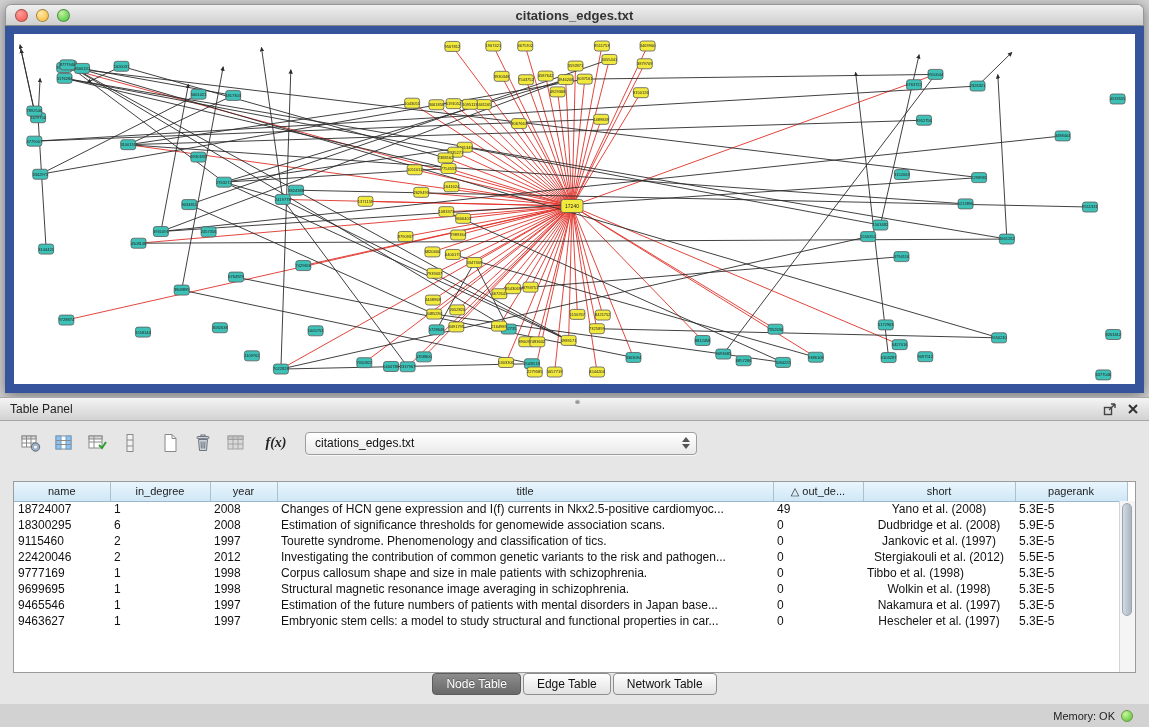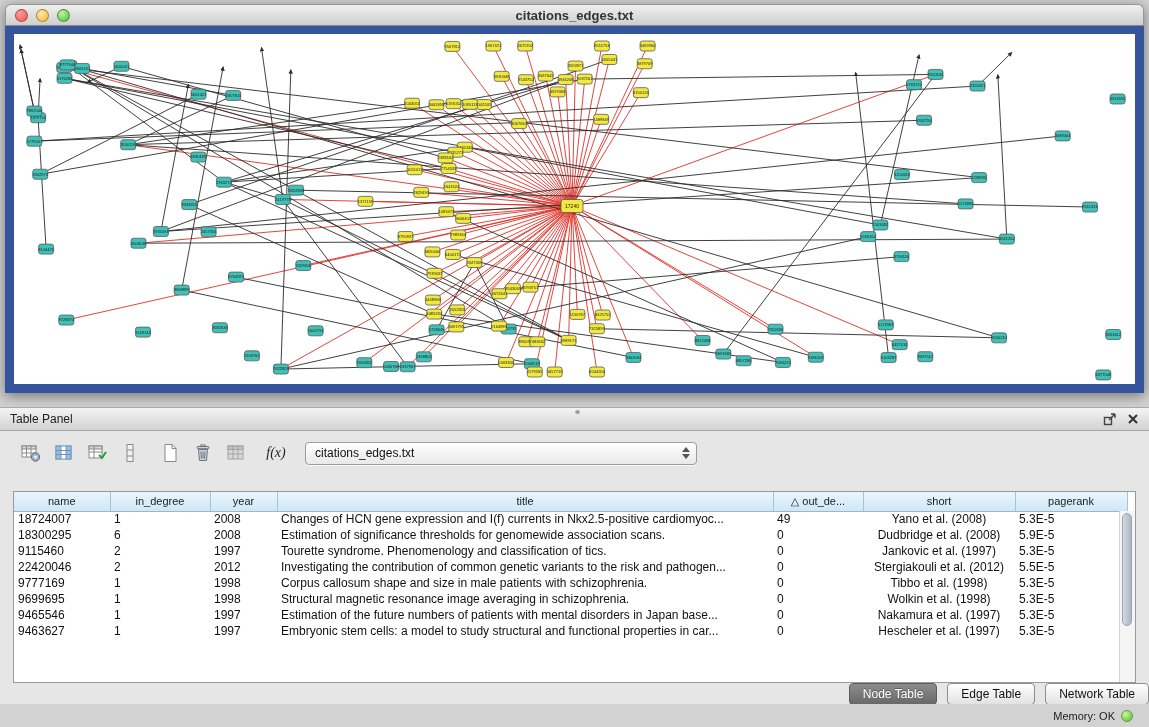--- a/index.html
+++ b/index.html
@@ -12,48 +12,48 @@
   .lights{position:absolute;left:9px;top:4px;display:flex;gap:8px;}
   .light{width:13px;height:13px;border-radius:50%;box-sizing:border-box;border:1px solid rgba(0,0,0,.35);}
   .light.red{background:radial-gradient(circle at 35% 30%,#ff9d99,#f65348);}
   .light.yellow{background:radial-gradient(circle at 35% 30%,#ffe9a8,#f5b52e);}
   .light.green{background:radial-gradient(circle at 35% 30%,#c4f0a0,#3ec433);}
   .win-title{position:absolute;left:0;right:0;top:3px;text-align:center;font-size:13px;font-weight:bold;color:#333;}
   .win-frame{position:absolute;top:22px;left:0;right:0;bottom:0;background:#35549b;padding:8px 9px 9px 9px;box-sizing:border-box;}
   .win-frame svg{display:block;width:100%;height:100%;background:#ffffff;}
 
   
-  .table-panel{position:absolute;left:0;top:407px;width:1149px;height:307px;background:#e6e6e6;border-top:1px solid #aaa;box-sizing:border-box;}
+  .table-panel{position:absolute;left:0;top:397px;width:1149px;height:307px;background:#e6e6e6;border-top:1px solid #aaa;box-sizing:border-box;}
   .panel-titlebar{position:relative;height:23px;background:linear-gradient(#f4f4f4,#d2d2d2);border-bottom:1px solid #a5a5a5;display:flex;align-items:center;padding:0 10px;box-sizing:border-box;}
   .panel-title{font-size:12px;color:#222;}
   .grip-dot{position:absolute;left:50%;top:1px;width:5px;height:5px;border-radius:50%;background:#9a9a9a;box-shadow:inset 0 1px 1px #fff;}
   .panel-tb-icons{margin-left:auto;display:flex;align-items:center;gap:10px;}
   .icon-btn{background:none;border:none;padding:0;display:flex;align-items:center;justify-content:center;cursor:default;}
 
   .panel-body{position:absolute;top:23px;left:0;right:0;bottom:0;}
   .toolbar{height:44px;display:flex;align-items:center;padding-left:16px;}
   .tb-btn{width:30px;height:30px;background:none;border:none;padding:0;display:flex;align-items:center;justify-content:center;}
   .tb-btn + .tb-btn{margin-left:3px;}
   .tb-gap{width:10px;}
-  .fx{font-style:italic;font-family:"Liberation Serif",serif;font-size:14px;color:#222;}
+  .fx{font-style:italic;font-family:"Liberation Serif",serif;font-size:14px;color:#222;font-weight:bold;}
   .dropdown{margin-left:14px;width:392px;height:23px;border:1px solid #9d9d9d;border-radius:4px;background:linear-gradient(#ffffff,#e9e9e9);display:flex;align-items:center;padding:0 4px 0 9px;box-sizing:border-box;box-shadow:0 1px 0 rgba(255,255,255,.7);}
   .dropdown-value{font-size:12px;color:#111;flex:1;}
   .dd-arrows{display:flex;flex-direction:column;gap:2px;align-items:center;padding-right:2px;}
   .dd-arrows .t{width:0;height:0;border-left:4px solid transparent;border-right:4px solid transparent;}
   .dd-arrows .up{border-bottom:5px solid #555;}
   .dd-arrows .down{border-top:5px solid #555;}
 
   .table-area{position:absolute;top:60px;left:13px;right:13px;height:192px;background:#fff;border:1px solid #9b9b9b;box-sizing:border-box;overflow:hidden;}
   table{border-collapse:collapse;table-layout:fixed;width:1107px;}
   thead th{height:19px;background:linear-gradient(#e9f5fd,#cfe7f6);border-right:1px solid #a9c2d2;border-bottom:1px solid #9db7c8;font-size:11px;font-weight:normal;color:#222;text-align:center;padding:0 3px;overflow:hidden;white-space:nowrap;box-sizing:border-box;}
   tbody td{height:16px;font-size:12px;color:#111;padding:0 4px;white-space:nowrap;overflow:hidden;text-overflow:clip;box-sizing:border-box;}
   .vscroll{position:absolute;top:19px;right:0;bottom:0;width:15px;background:#f5f5f5;border-left:1px solid #d4d4d4;}
   .vthumb{position:absolute;top:2px;left:2px;width:10px;height:66%;border-radius:6px;background:linear-gradient(90deg,#d3dae2,#aab6c2);border:1px solid #9aa5b1;box-sizing:border-box;}
 
-  .tabs-row{position:absolute;left:0;right:0;bottom:9px;display:flex;justify-content:flex-end;gap:10px;}
+  .tabs-row{position:absolute;left:0;right:0;bottom:9px;display:flex;justify-content:center;gap:2px;}
   .tab{height:22px;padding:0 13px;font-size:12px;font-family:"Liberation Sans",sans-serif;border:1px solid #8e8e8e;border-radius:4px;background:linear-gradient(#ffffff,#e2e2e2);color:#111;}
   .tab.active{background:linear-gradient(#8d8d8d,#686868);color:#fff;border-color:#5c5c5c;text-shadow:0 -1px 0 rgba(0,0,0,.3);}
 
   
   .statusbar{position:absolute;left:0;bottom:0;width:100%;height:23px;background:#d2d2d2;display:flex;align-items:center;justify-content:flex-end;padding-right:16px;box-sizing:border-box;font-size:11px;color:#222;}
   .mem-dot{width:12px;height:12px;border-radius:50%;margin-left:6px;background:radial-gradient(circle at 35% 30%,#c9f59e,#4fc02a);border:1px solid #6d9a4a;box-sizing:border-box;}
 </style>
 </head>
 <body>
 
@@ -609,21 +609,21 @@
                 <td>0</td>
                 <td style="text-align: center;">Stergiakouli et al. (2012)</td>
                 <td>5.5E-5</td>
               </tr>
               <tr>
                 <td>9777169</td>
                 <td>1</td>
                 <td>1998</td>
                 <td>Corpus callosum shape and size in male patients with schizophrenia.</td>
                 <td>0</td>
-                <td style="text-align: center;">Tibbo et al. (1998)</td>
+                <td style="">Tibbo et al. (1998)</td>
                 <td>5.3E-5</td>
               </tr>
               <tr>
                 <td>9699695</td>
                 <td>1</td>
                 <td>1998</td>
                 <td>Structural magnetic resonance image averaging in schizophrenia.</td>
                 <td>0</td>
                 <td style="text-align: center;">Wolkin et al. (1998)</td>
                 <td>5.3E-5</td>

